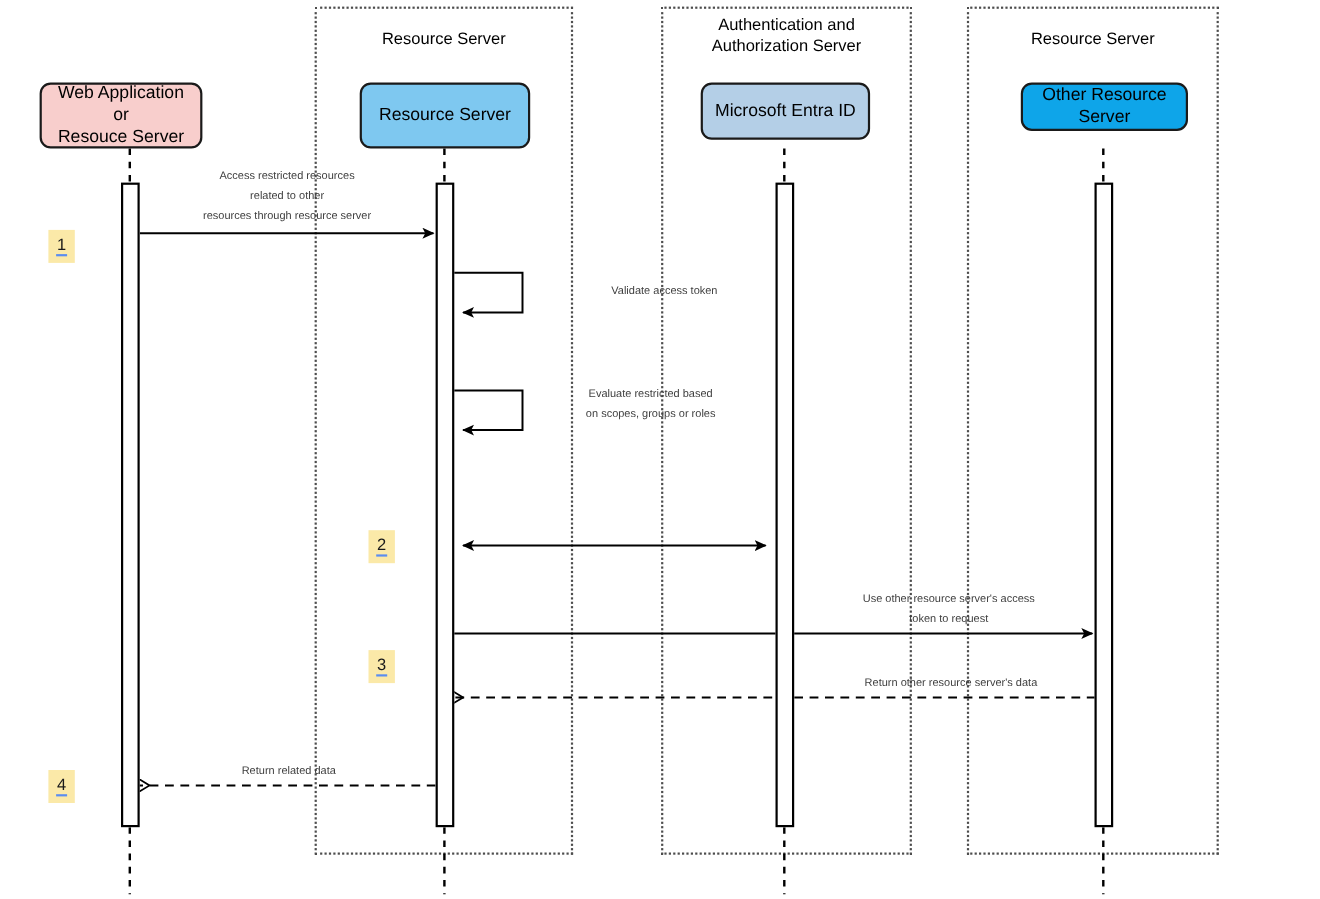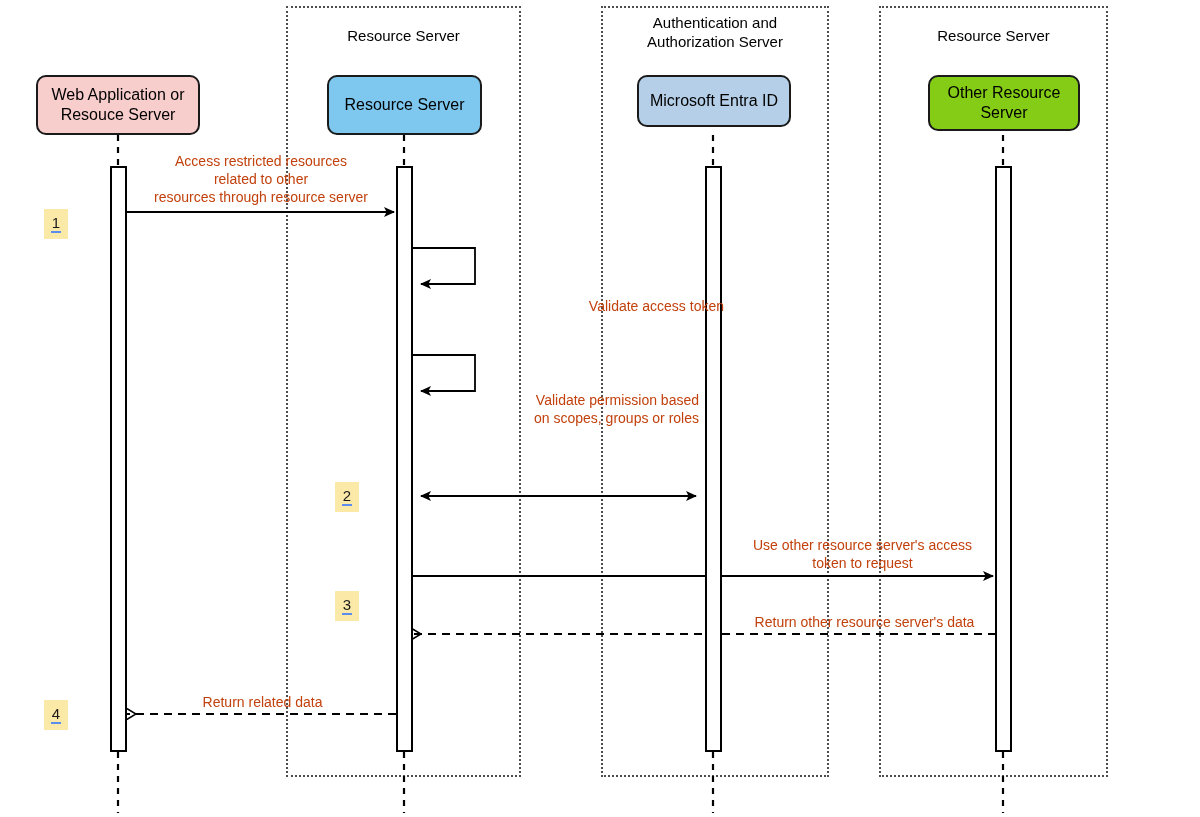--- a/index.html
+++ b/index.html
@@ -78,29 +78,28 @@
     line-height: 16px;
     color: #1a1a1a;
   }
   .step-badge .num {
     border-bottom: 2px solid #5b8def;
     padding: 0 1px;
   }
   
   .msg-label {
     position: absolute;
-    font-size: 14px;
+    font-size: 10px;
     line-height: 18px;
-    color: #c2410c;
+    color: #404040;
     text-align: center;
     white-space: pre-line;
   }
   .msg-label.left {
-    text-align: right;
-    margin-top: 41px;
+    text-align: center;
   }
 </style>
 </head>
 <body>
 
 <div id="canvas">
 
   <div class="group-box" style="left:286px; top:6px; width:235px; height:771px;"></div>
   <div class="group-title" style="left:286px; top:26px; width:235px;">Resource Server</div>
 
@@ -143,28 +142,28 @@
 
     <line x1="421" y1="496" x2="696" y2="496" stroke="#000000" stroke-width="1.8" marker-end="url(#arrowFilled)" marker-start="url(#arrowFilledStart)"></line>
 
     <line x1="412" y1="576" x2="993" y2="576" stroke="#000000" stroke-width="1.8" marker-end="url(#arrowFilled)"></line>
 
     <line x1="996" y1="634" x2="411" y2="634" stroke="#000000" stroke-width="1.8" stroke-dasharray="8,6" marker-end="url(#arrowOpen)"></line>
 
     <line x1="396" y1="714" x2="126" y2="714" stroke="#000000" stroke-width="1.8" stroke-dasharray="8,6" marker-end="url(#arrowOpen)"></line>
   </svg>
 
-  <div class="participant" style="left:36px; top:75px; width:164px; height:60px; background:#f8cecc;">Web Application or
+  <div class="participant" style="left:36px; top:75px; width:148px; height:60px; background:#f8cecc;">Web Application or
 Resouce Server</div>
 
   <div class="participant" style="left:327px; top:75px; width:155px; height:60px; background:#7ec8f0;">Resource Server</div>
 
   <div class="participant" style="left:637px; top:75px; width:154px; height:52px; background:#b4cfe7;">Microsoft Entra ID</div>
 
-  <div class="participant" style="left:928px; top:75px; width:152px; height:56px; background:#84cc16;">Other Resource
+  <div class="participant" style="left:928px; top:75px; width:152px; height:44px; background:#0ea5e9;">Other Resource
 Server</div>
 
   <div class="activation" style="left:110px; top:166px; width:17px; height:586px;"></div>
   <div class="activation" style="left:396px; top:166px; width:17px; height:586px;"></div>
   <div class="activation" style="left:705px; top:166px; width:17px; height:586px;"></div>
   <div class="activation" style="left:995px; top:166px; width:17px; height:586px;"></div>
 
   <div class="step-badge" style="left:44px; top:209px;">
     <span class="num">1</span>
   </div>
@@ -177,21 +176,21 @@
   <div class="step-badge" style="left:44px; top:700px;">
     <span class="num">4</span>
   </div>
 
   <div class="msg-label" style="left:115px; top:152px; width:292px;">Access restricted resources
 related to other
 resources through resource server</div>
 
   <div class="msg-label left" style="left:484px; top:256px; width:240px;">Validate access token</div>
 
-  <div class="msg-label left" style="left:484px; top:350px; width:215px;">Validate permission based
+  <div class="msg-label left" style="left:484px; top:350px; width:215px;">Evaluate restricted based
 on scopes, groups or roles</div>
 
 
   <div class="msg-label" style="left:725px; top:536px; width:275px;">Use other resource server's access
 token to request</div>
 
   <div class="msg-label" style="left:727px; top:613px; width:275px;">Return other resource server's data</div>
 
   <div class="msg-label" style="left:160px; top:693px; width:205px;">Return related data</div>
 

